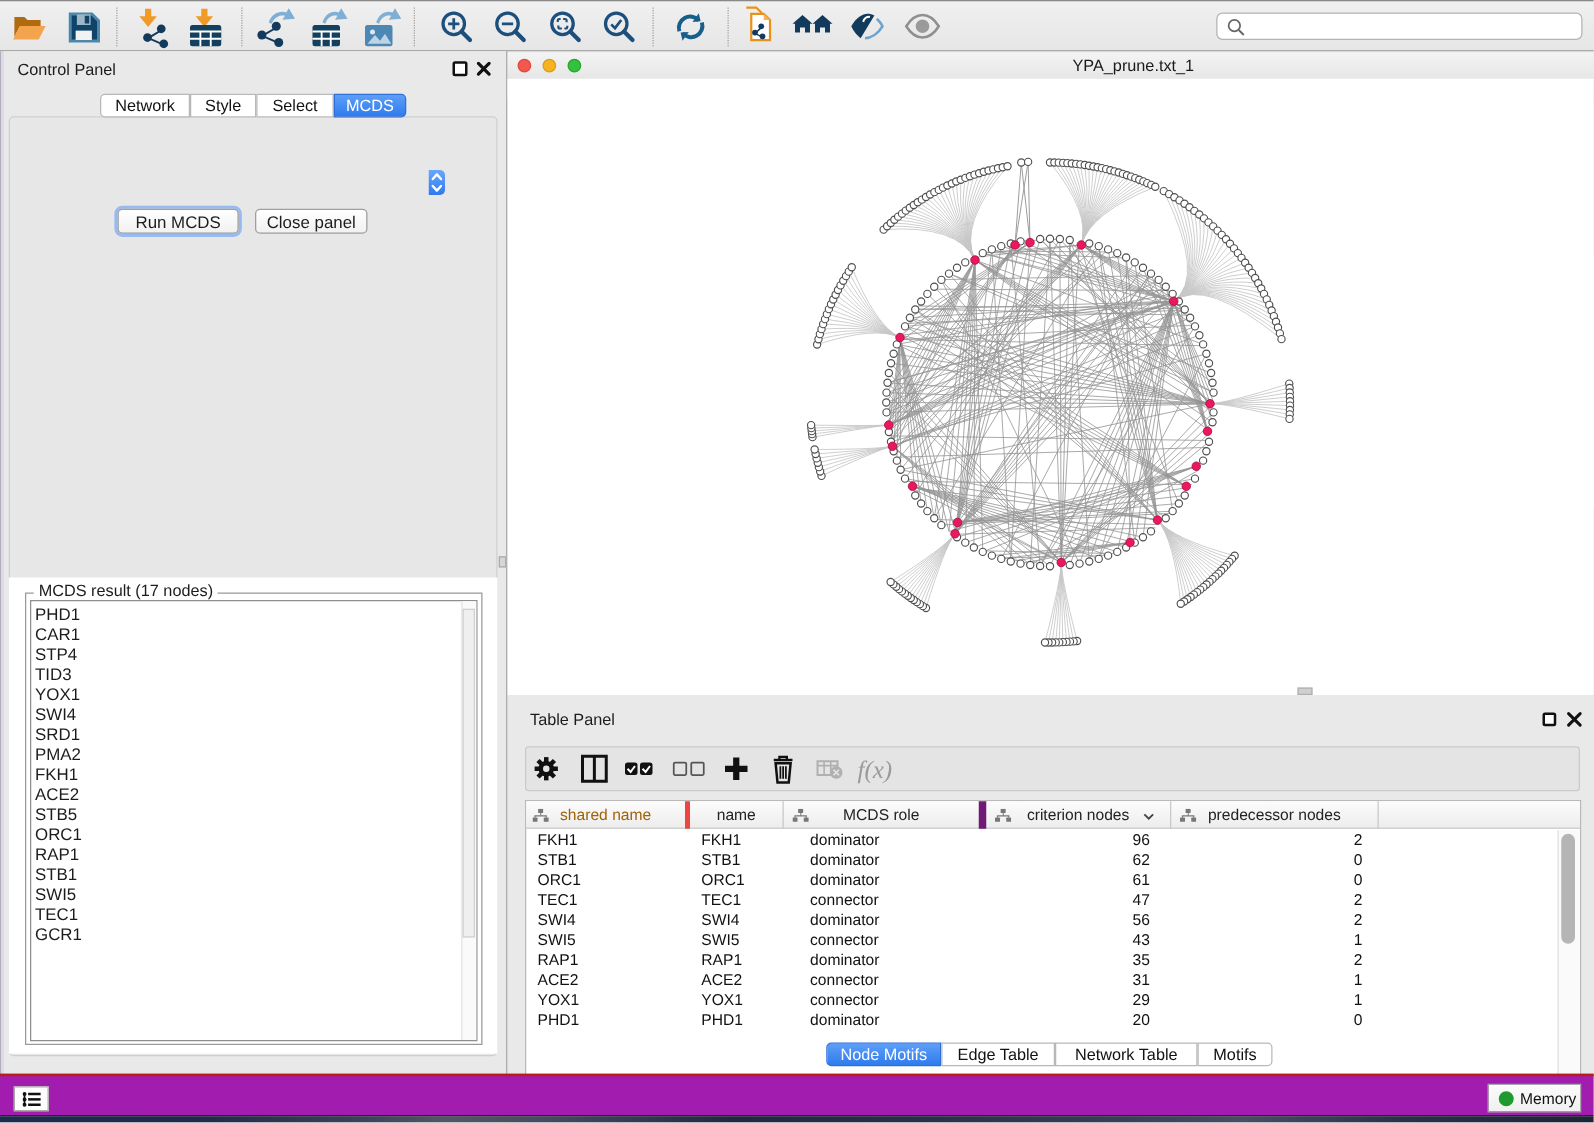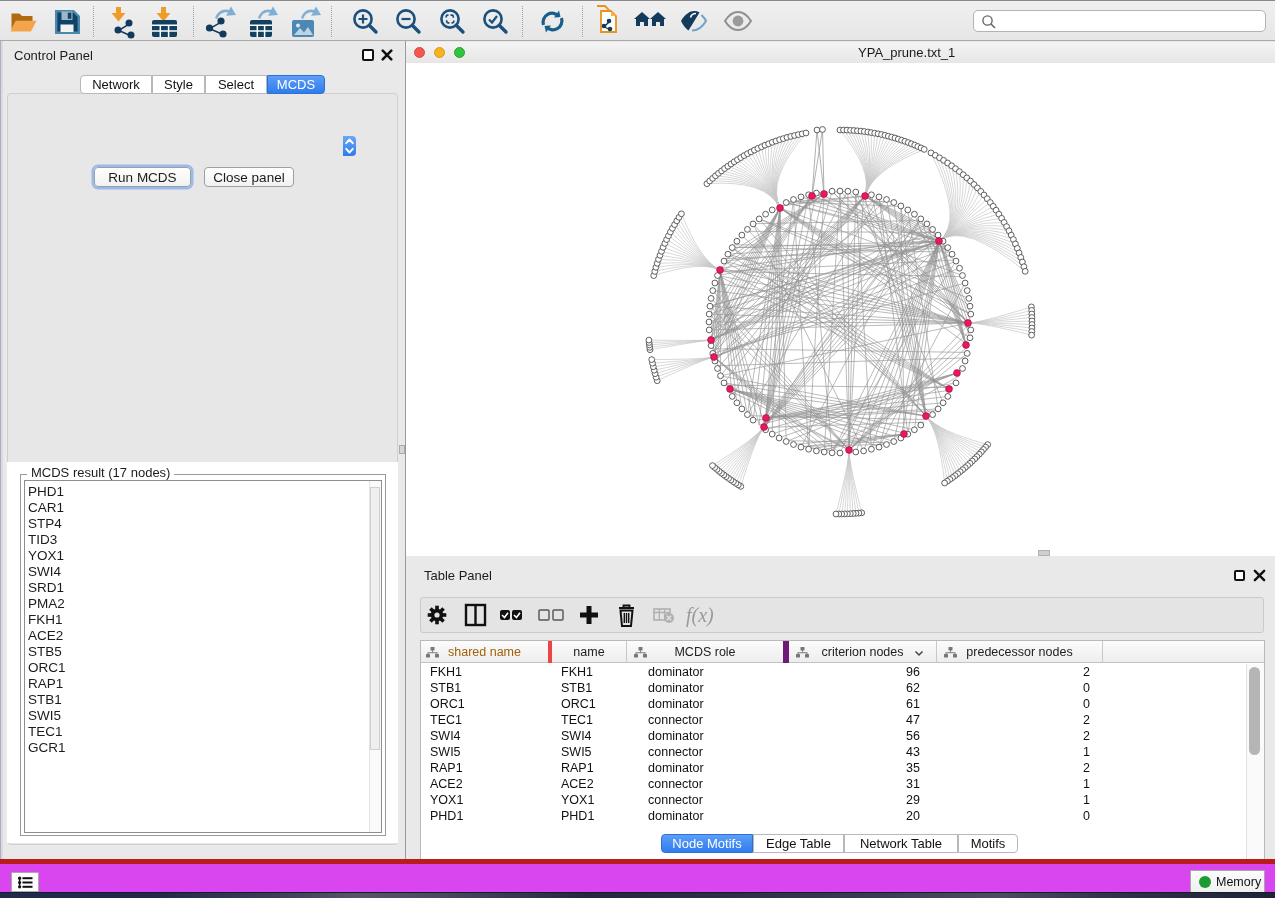--- a/index.html
+++ b/index.html
@@ -609,21 +609,21 @@
       <div class="abs" style="left:420px;top:252px;width:94px;height:16px;line-height:16px;text-align:right">20</div>
       <div class="abs" style="left:600px;top:252px;width:84px;height:16px;line-height:16px;text-align:right">0</div>
     </div>
     <div class="abs" style="left:840px;top:108px;width:18px;height:217px;background:#fafafa;border-left:1px solid #e0e0e0"></div>
     <div class="abs" style="left:843px;top:111px;width:11px;height:88px;background:#b5b5b5;border-radius:6px"></div>
     <div class="abs" style="left:255px;top:278px;width:92px;height:19px;border-radius:4px 0 0 4px;background:linear-gradient(#5d9ef8,#2f7ced);color:#fff;border:1px solid #2f6fd8;font-size:13px;text-align:center;line-height:18px">Node Motifs</div>
     <div class="abs" style="left:347px;top:278px;width:91px;height:19px;background:#fff;color:#111;border:1px solid #b8b8b8;font-size:13px;text-align:center;line-height:18px">Edge Table</div>
     <div class="abs" style="left:438px;top:278px;width:114px;height:19px;background:#fff;color:#111;border:1px solid #b8b8b8;font-size:13px;text-align:center;line-height:18px">Network Table</div>
     <div class="abs" style="left:552px;top:278px;width:60px;height:19px;border-radius:0 4px 4px 0;background:#fff;color:#111;border:1px solid #b8b8b8;font-size:13px;text-align:center;line-height:18px">Motifs</div>
   </div>
-<div class="abs" style="left:0;top:859px;width:1275px;height:33px;background:#d946ef;border-top:5px solid #b91c1c">
+<div class="abs" style="left:0;top:859px;width:1275px;height:33px;background:#a21caf;border-top:2px solid #b91c1c">
     <div class="abs" style="left:11px;top:8px;width:28px;height:20px;background:#fdfdfd;border:1px solid #a9a9a9">
       <svg class="abs" style="left:6px;top:3px" width="15" height="13" viewBox="0 0 15 13">
         <g fill="#111">
           <circle cx="1.6" cy="2.2" r="1.6"></circle>
           <circle cx="1.6" cy="6.5" r="1.6"></circle>
           <circle cx="1.6" cy="10.8" r="1.6"></circle>
           <rect x="0.9" y="2" width="1.4" height="9"></rect>
           <rect x="4.5" y="1.2" width="10" height="2"></rect>
           <rect x="4.5" y="5.5" width="10" height="2"></rect>
           <rect x="4.5" y="9.8" width="10" height="2"></rect>

